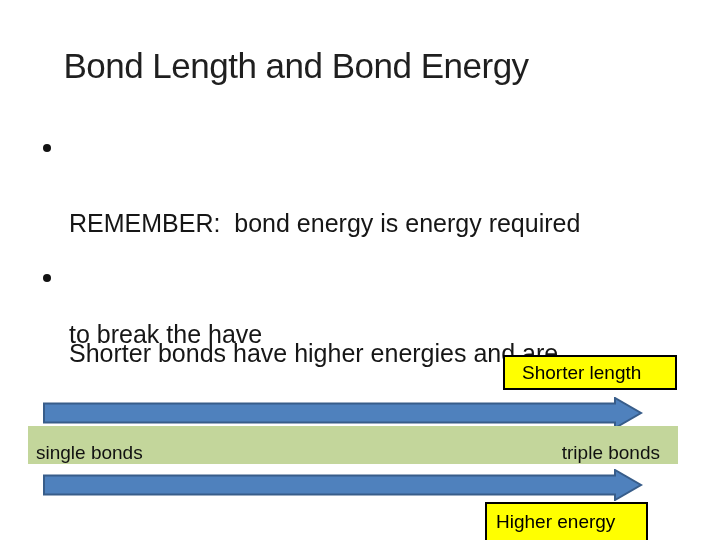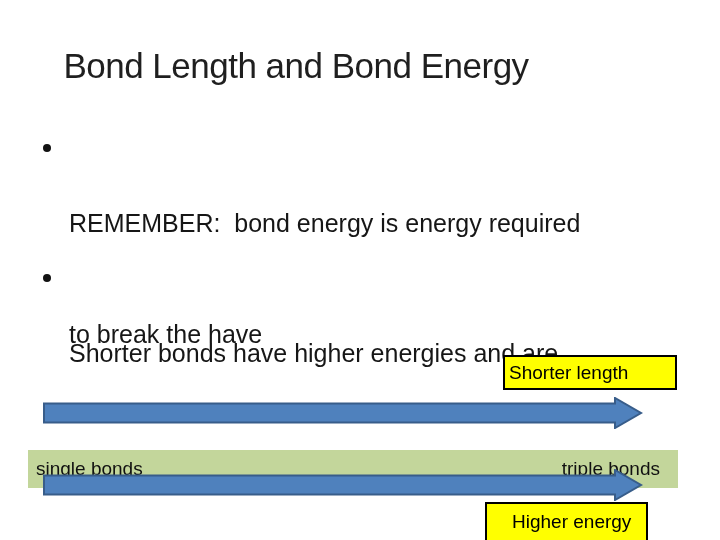--- a/index.html
+++ b/index.html
@@ -51,47 +51,46 @@
     border: 2px solid #000000;
     font-size: 19px;
     color: #000000;
     display: flex;
     align-items: center;
     box-sizing: border-box;
   }
   #shorter-length-box {
     left: 503px; top: 355px;
     width: 174px; height: 35px;
-    padding-left: 4px;
+    padding-left: 17px;
   }
   #higher-energy-box {
     left: 485px; top: 502px;
     width: 163px; height: 45px; 
     padding-left: 9px;
     align-items: flex-start;
   }
-  #higher-energy-box .box-label { margin-top: 7px; margin-left: 16px; }
+  #higher-energy-box .box-label { margin-top: 7px; }
 
   .block-arrow { left: 43px; width: 600px; height: 32px; }
   #arrow-shorter { top: 397px; }
   #arrow-higher  { top: 469px; }
   .block-arrow polygon { stroke: #385d8a; stroke-width: 2; }
 
   .bond-band {
     left: 28px; top: 426px;
     width: 650px; height: 38px;
     background: #c3d69b;
     display: flex;
-    align-items: center;
+    align-items: flex-end;
     justify-content: space-between;
     box-sizing: border-box;
     padding: 0 18px 0 8px;
     font-size: 19px;
     color: #111111;
-    margin-top: 24px;
   }
   .bond-band .band-label { white-space: nowrap; }
 </style>
 </head>
 <body>
 
 <div class="abs slide-title">Bond Length and Bond Energy</div>
 
 <div class="abs bullet" id="bullet-1">
   <div class="bullet-dot"></div>

